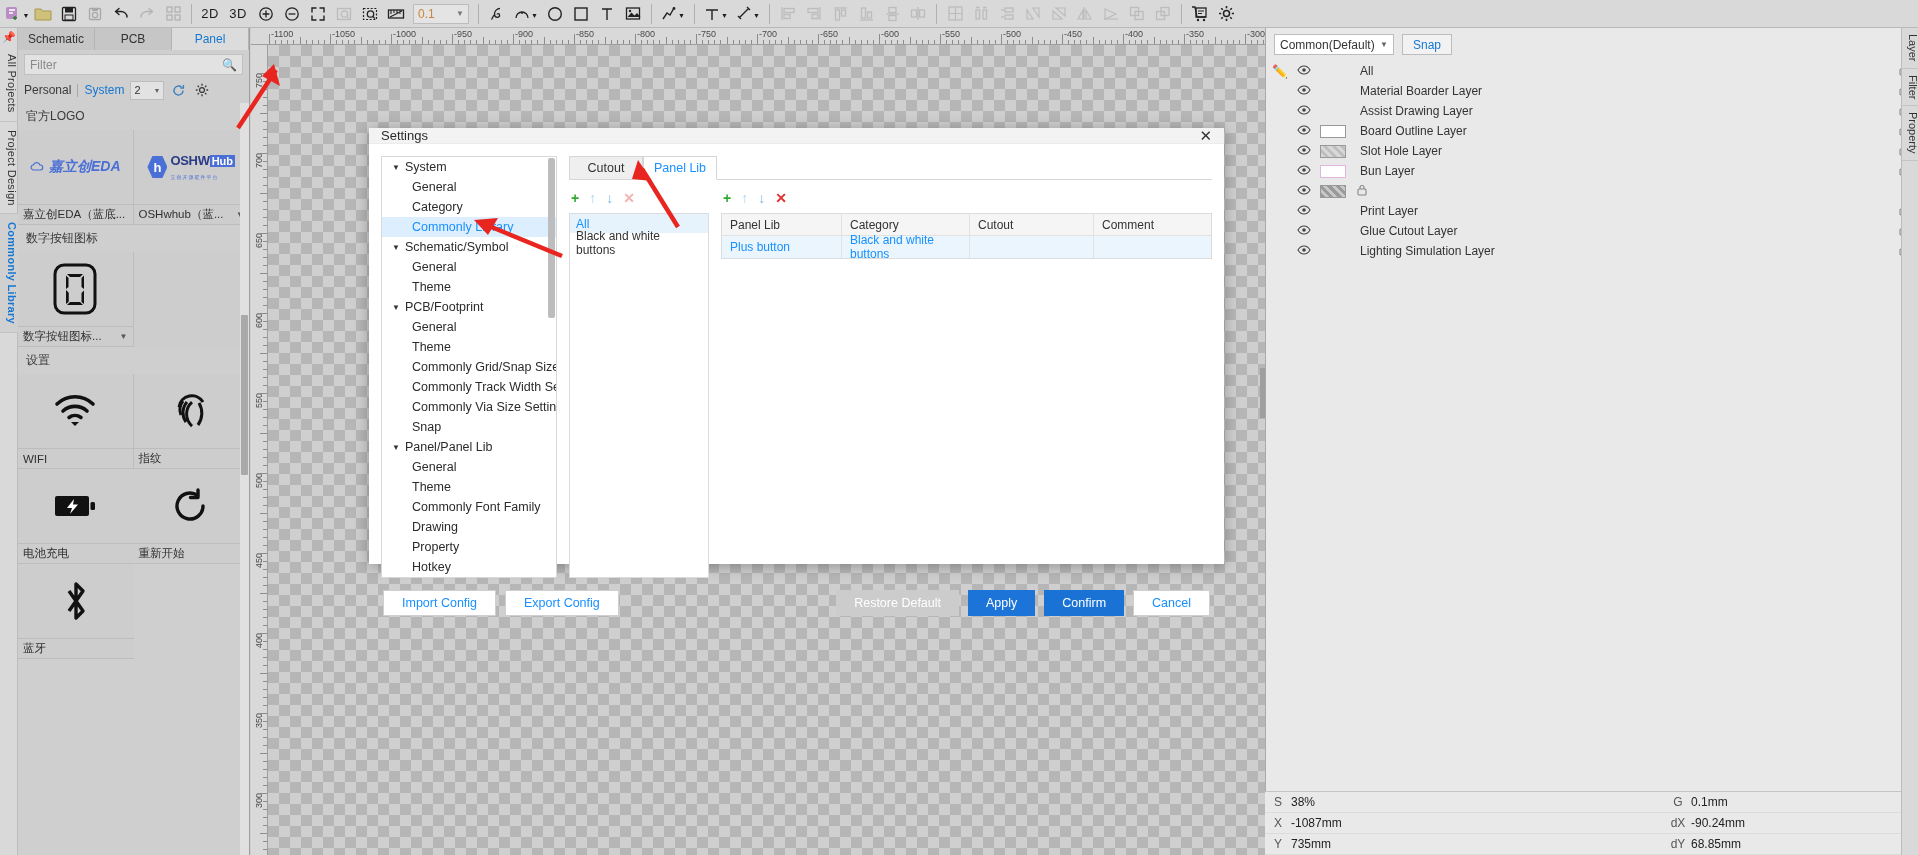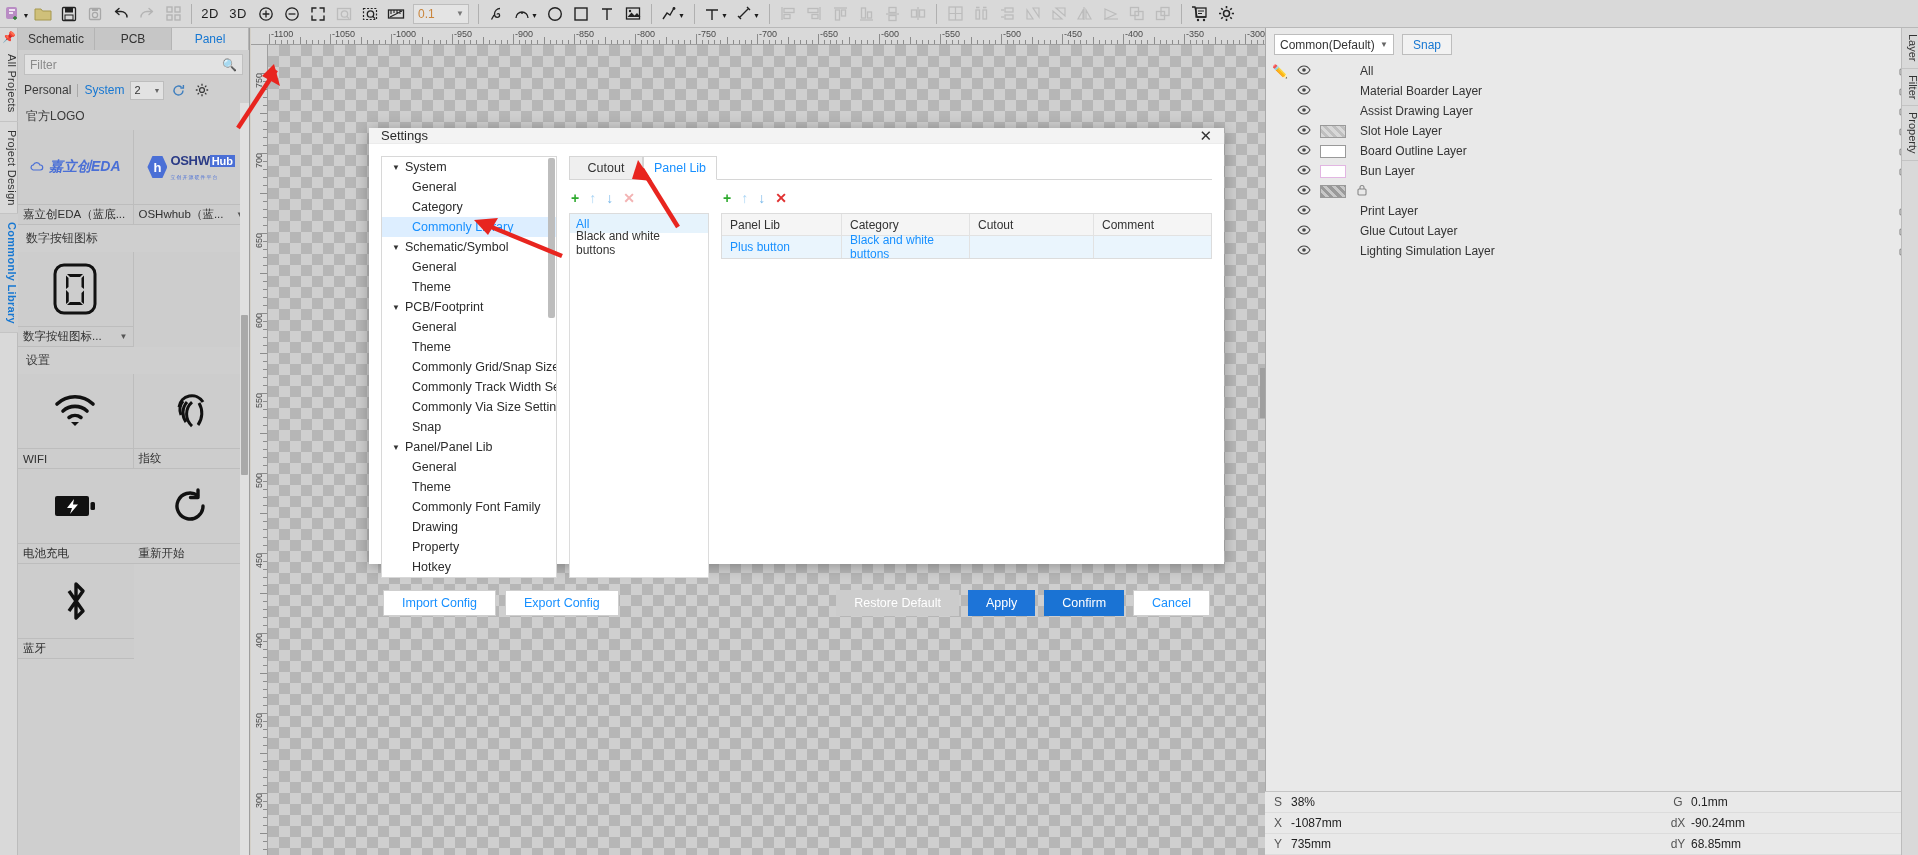--- a/index.html
+++ b/index.html
@@ -1091,35 +1091,35 @@
               <rect x="1" y="5" width="8" height="6" rx="1" fill="none" stroke="#888" stroke-width="1.1"></rect>
               <path d="M3 5V3.5a2 2 0 0 1 4 0V5" fill="none" stroke="#888" stroke-width="1.1"></path>
             </svg></span>
         </div>
         <div class="layer-row">
           <span class="lr-eye"></span>
           <span class="lr-eye"><svg width="14" height="10" viewBox="0 0 14 10">
               <path d="M1 5s2.2-4 6-4 6 4 6 4-2.2 4-6 4-6-4-6-4z" fill="none" stroke="#444" stroke-width="1.1"></path>
               <circle cx="7" cy="5" r="1.8" fill="#444"></circle>
             </svg></span>
-          <span class="lr-sw" style="background: repeating-linear-gradient(45deg, rgb(216, 216, 216) 0px, rgb(216, 216, 216) 3px, rgb(191, 191, 191) 3px, rgb(191, 191, 191) 6px);"></span>
-          <span class="lr-name">Slot Hole Layer</span>
+          <span class="lr-sw" style="background: rgb(255, 255, 255);"></span>
+          <span class="lr-name">Board Outline Layer</span>
           <span class="lr-lock"><svg width="10" height="12" viewBox="0 0 10 12">
               <rect x="1" y="5" width="8" height="6" rx="1" fill="none" stroke="#888" stroke-width="1.1"></rect>
               <path d="M3 5V3.5a2 2 0 0 1 4 0V5" fill="none" stroke="#888" stroke-width="1.1"></path>
             </svg></span>
         </div>
         <div class="layer-row">
           <span class="lr-eye"></span>
           <span class="lr-eye"><svg width="14" height="10" viewBox="0 0 14 10">
               <path d="M1 5s2.2-4 6-4 6 4 6 4-2.2 4-6 4-6-4-6-4z" fill="none" stroke="#444" stroke-width="1.1"></path>
               <circle cx="7" cy="5" r="1.8" fill="#444"></circle>
             </svg></span>
-          <span class="lr-sw" style="background: rgb(255, 255, 255);"></span>
-          <span class="lr-name">Board Outline Layer</span>
+          <span class="lr-sw" style="background: repeating-linear-gradient(45deg, rgb(216, 216, 216) 0px, rgb(216, 216, 216) 3px, rgb(191, 191, 191) 3px, rgb(191, 191, 191) 6px);"></span>
+          <span class="lr-name">Slot Hole Layer</span>
           <span class="lr-lock"><svg width="10" height="12" viewBox="0 0 10 12">
               <rect x="1" y="5" width="8" height="6" rx="1" fill="none" stroke="#888" stroke-width="1.1"></rect>
               <path d="M3 5V3.5a2 2 0 0 1 4 0V5" fill="none" stroke="#888" stroke-width="1.1"></path>
             </svg></span>
         </div>
         <div class="layer-row">
           <span class="lr-eye"></span>
           <span class="lr-eye"><svg width="14" height="10" viewBox="0 0 14 10">
               <path d="M1 5s2.2-4 6-4 6 4 6 4-2.2 4-6 4-6-4-6-4z" fill="none" stroke="#444" stroke-width="1.1"></path>
               <circle cx="7" cy="5" r="1.8" fill="#444"></circle>

